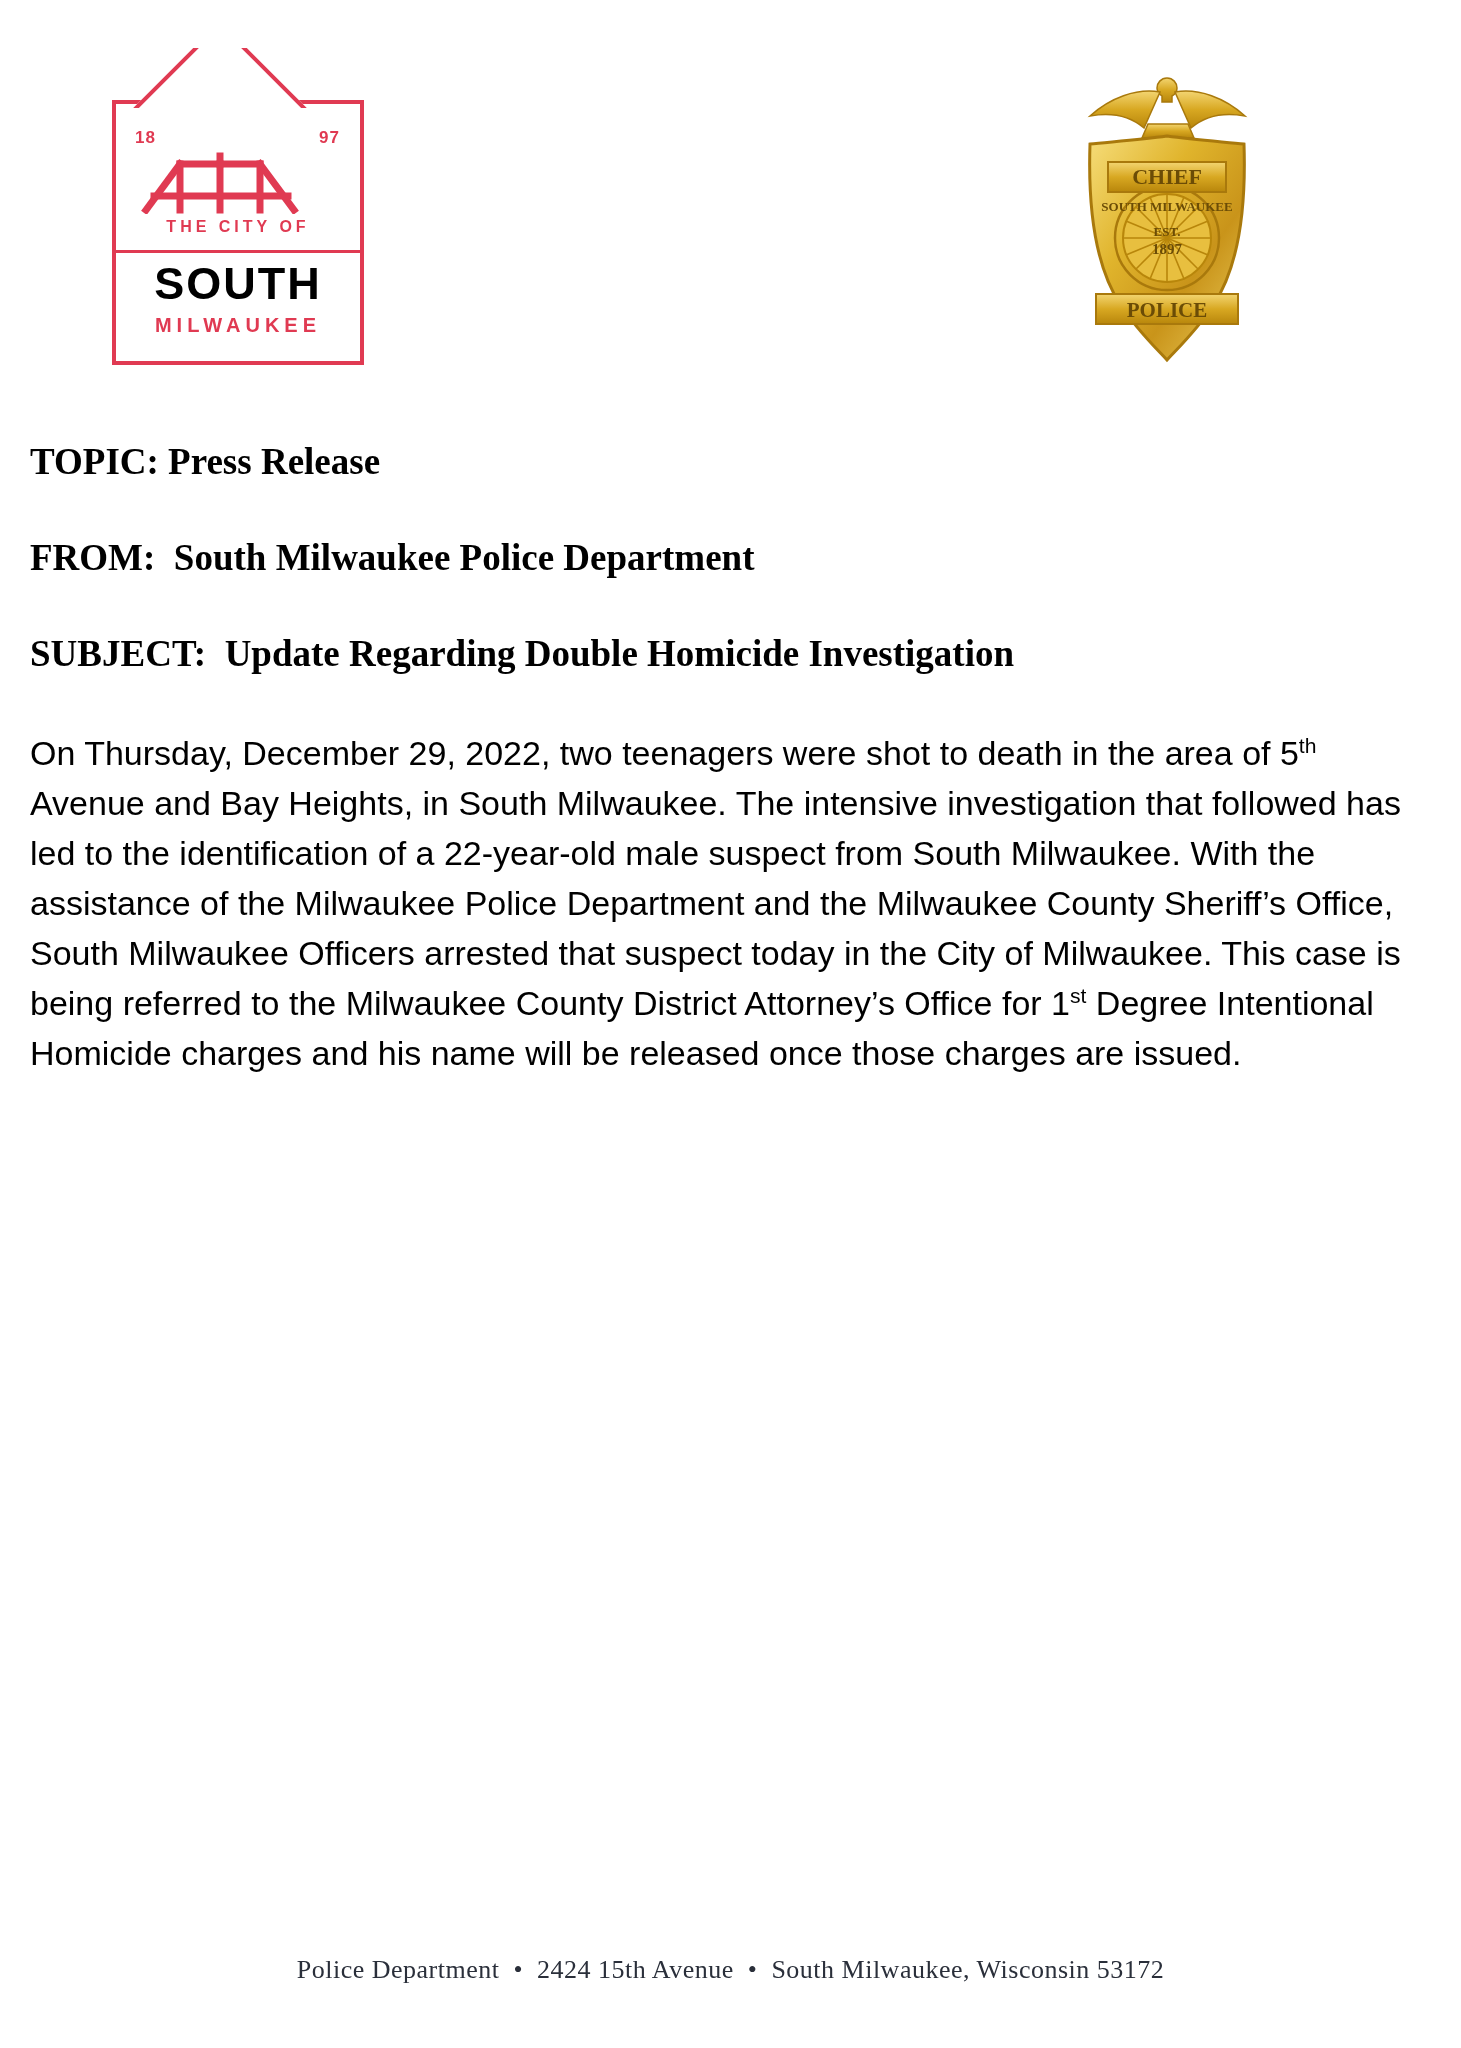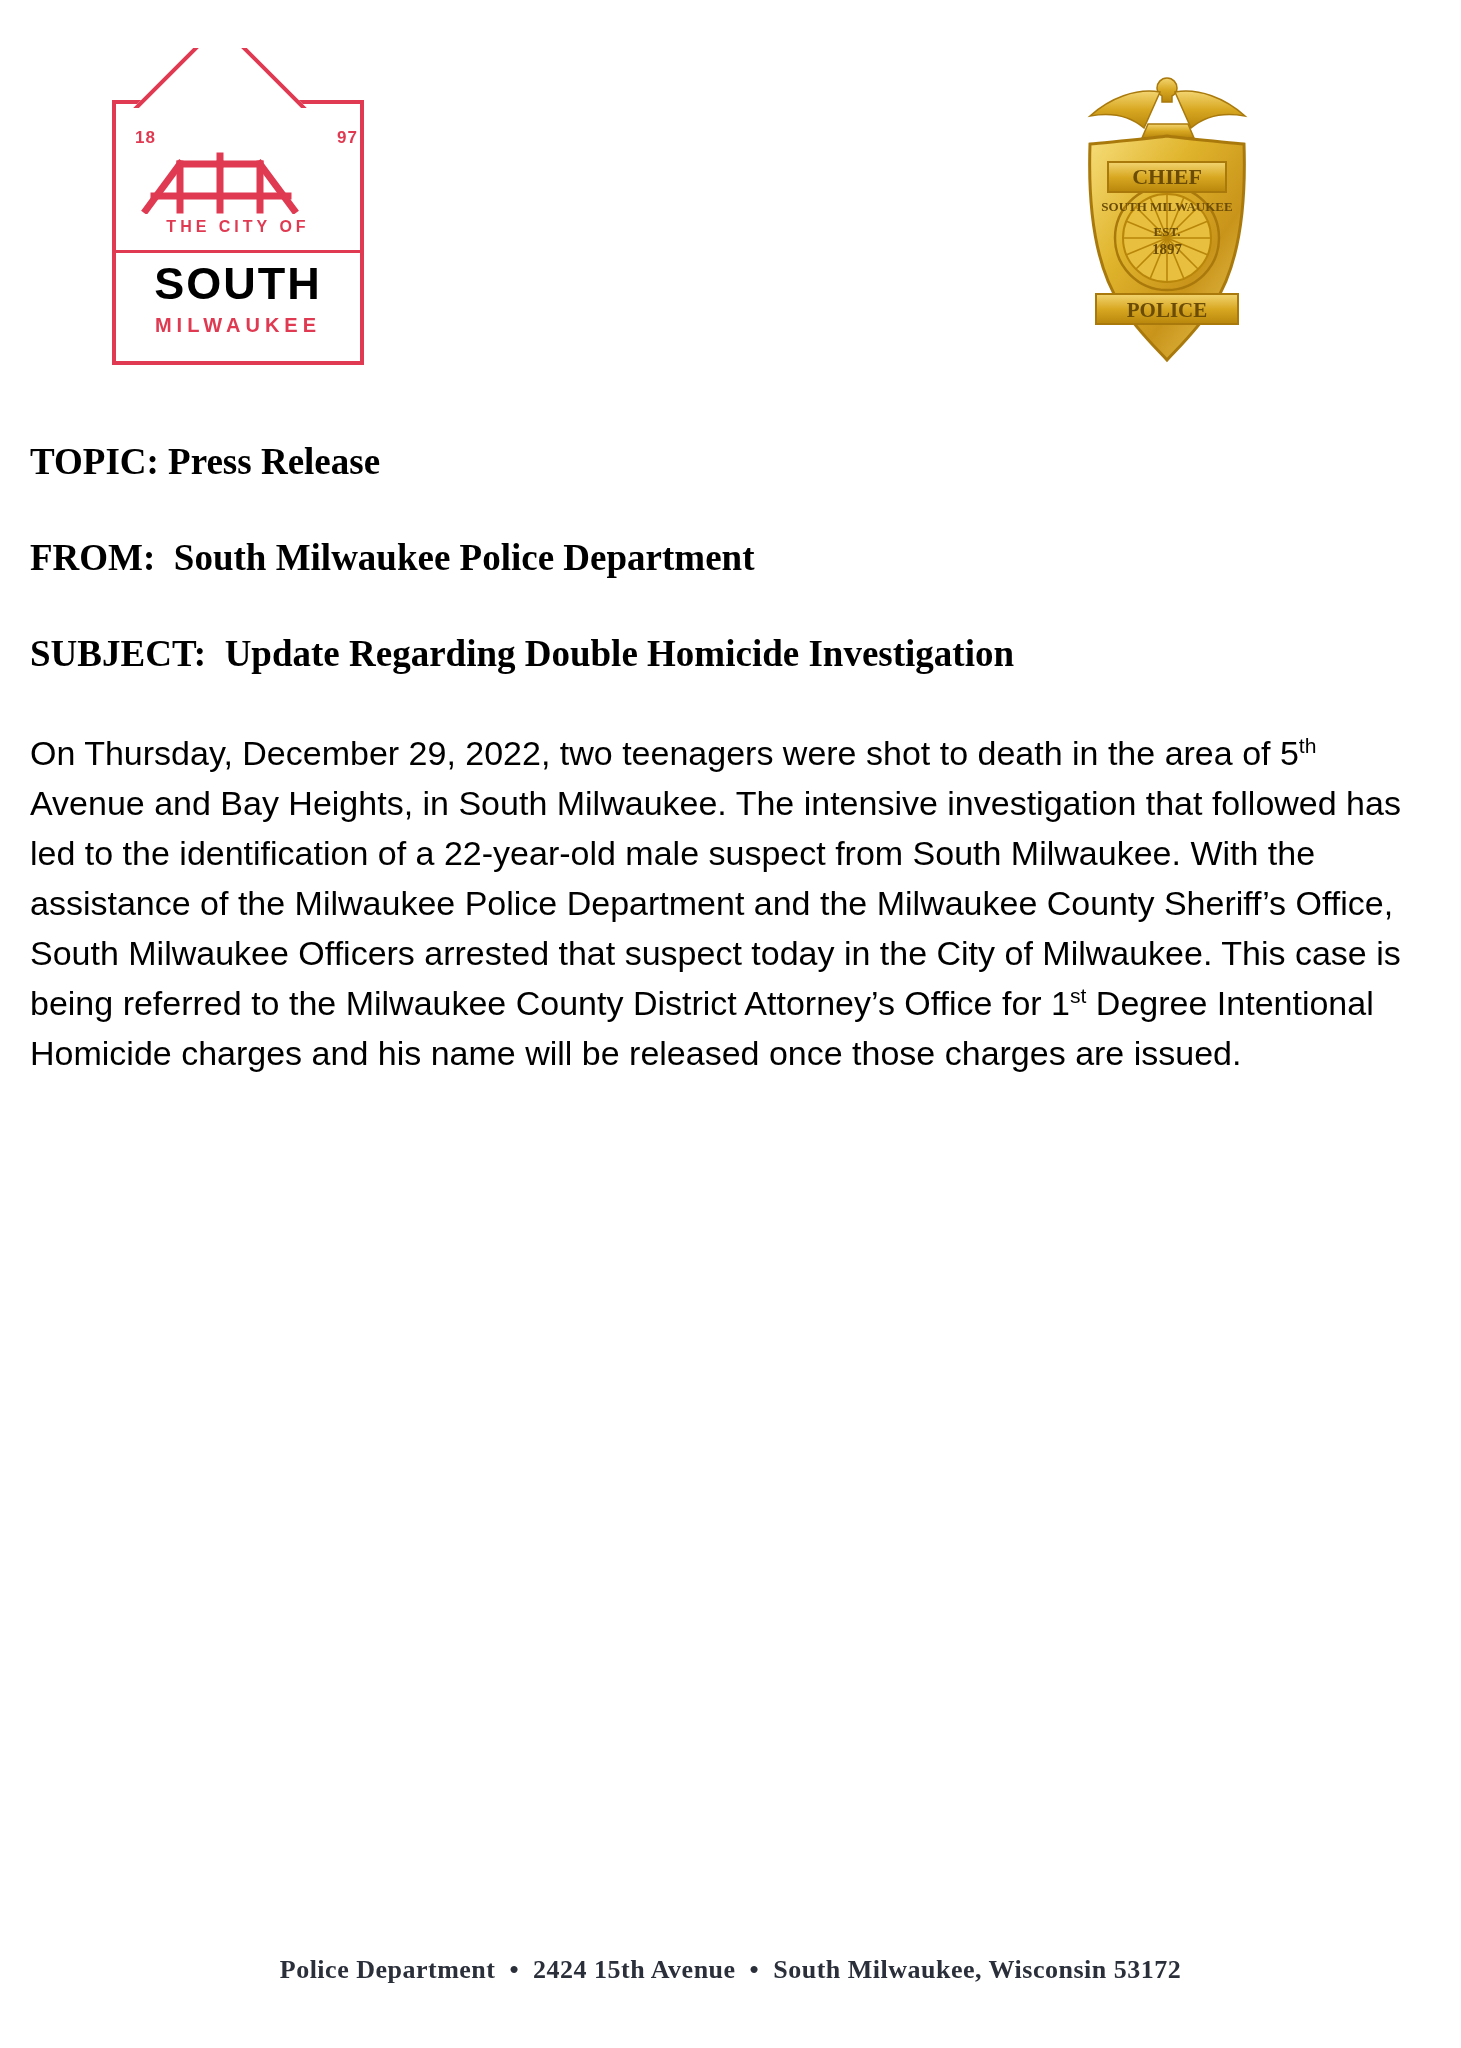--- a/index.html
+++ b/index.html
@@ -67,21 +67,21 @@
   .city-logo .year-left,
   .city-logo .year-right {
     position: absolute;
     top: 28px;
     font-size: 17px;
     font-weight: bold;
     letter-spacing: 1px;
     color: #e03a52;
   }
   .city-logo .year-left { left: 23px; }
-  .city-logo .year-right { right: 6px; }
+  .city-logo .year-right { right: 24px; }
 
   .truss {
     position: absolute;
     left: 28px;
     top: 52px;
     width: 160px;
     height: 62px;
   }
   .truss svg { display: block; }
 
@@ -167,21 +167,20 @@
   .footer {
     position: absolute;
     left: 0;
     right: 0;
     top: 1955px;
     text-align: center;
     font-family: "Liberation Serif", serif;
     font-size: 26px;
     color: #2a2f3a;
     letter-spacing: 0.5px;
-    font-weight: bold;
   }
   .footer .sep { padding: 0 14px; }
 </style>
 </head>
 <body>
 
 <div class="page">
 
   <div class="header">
 

